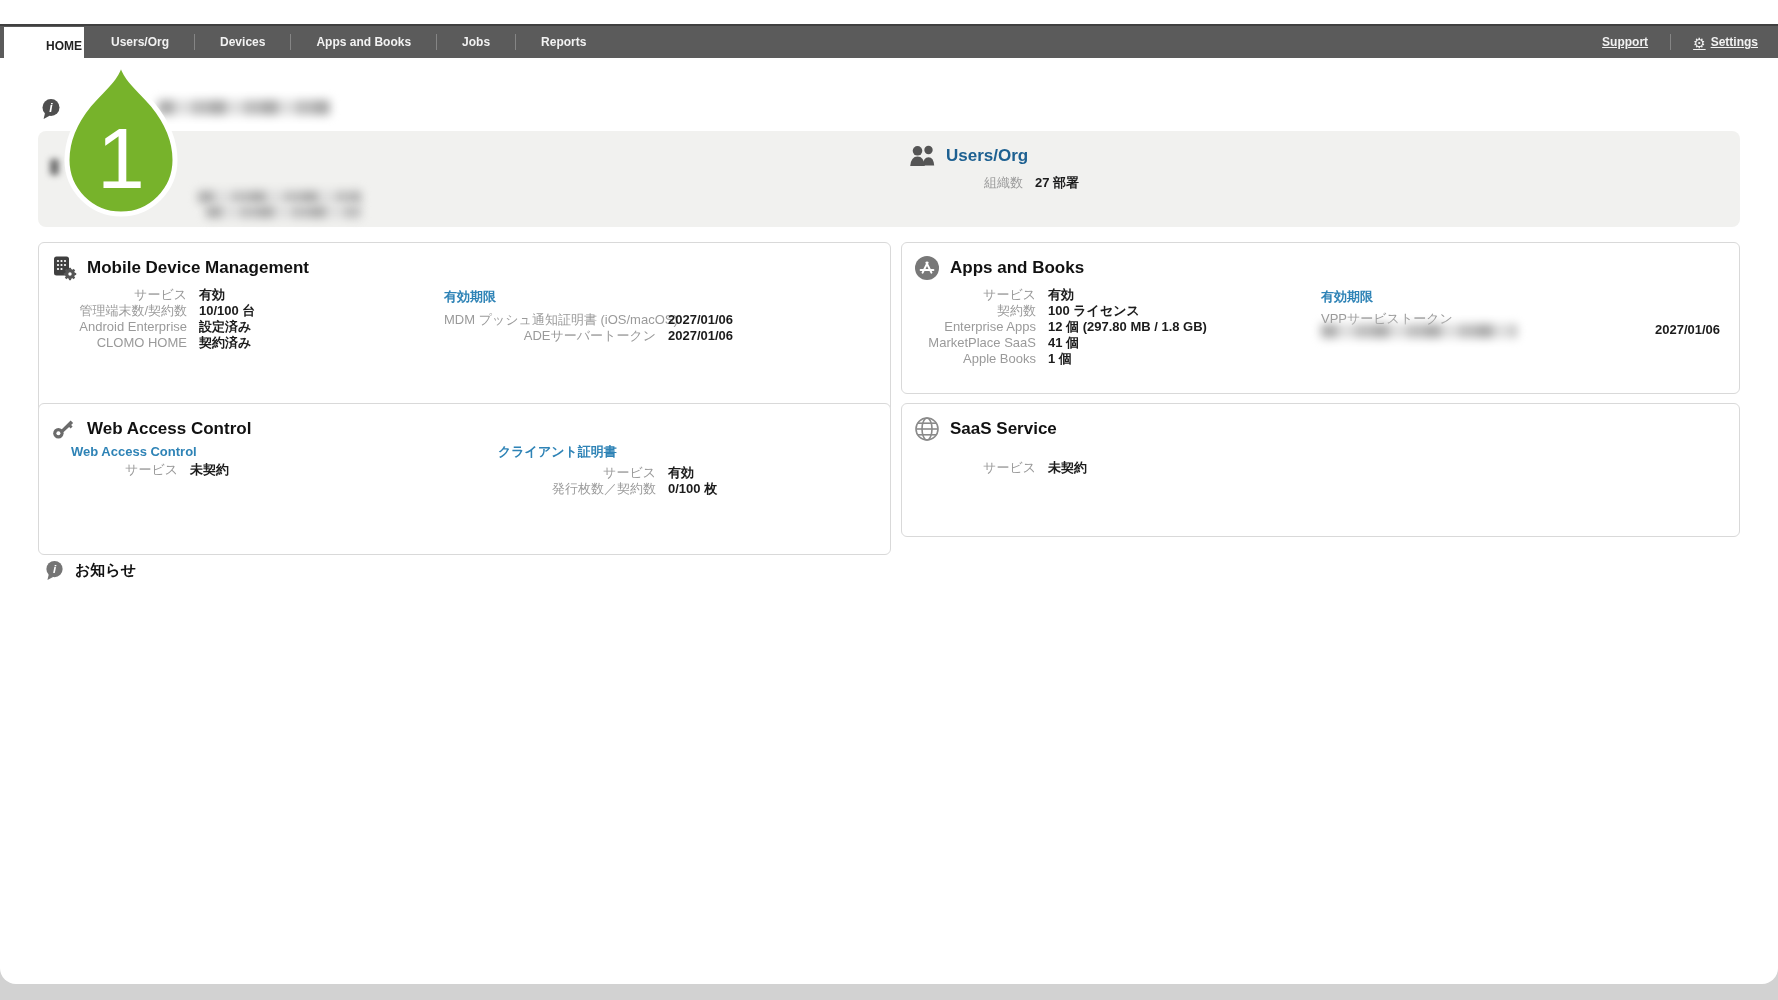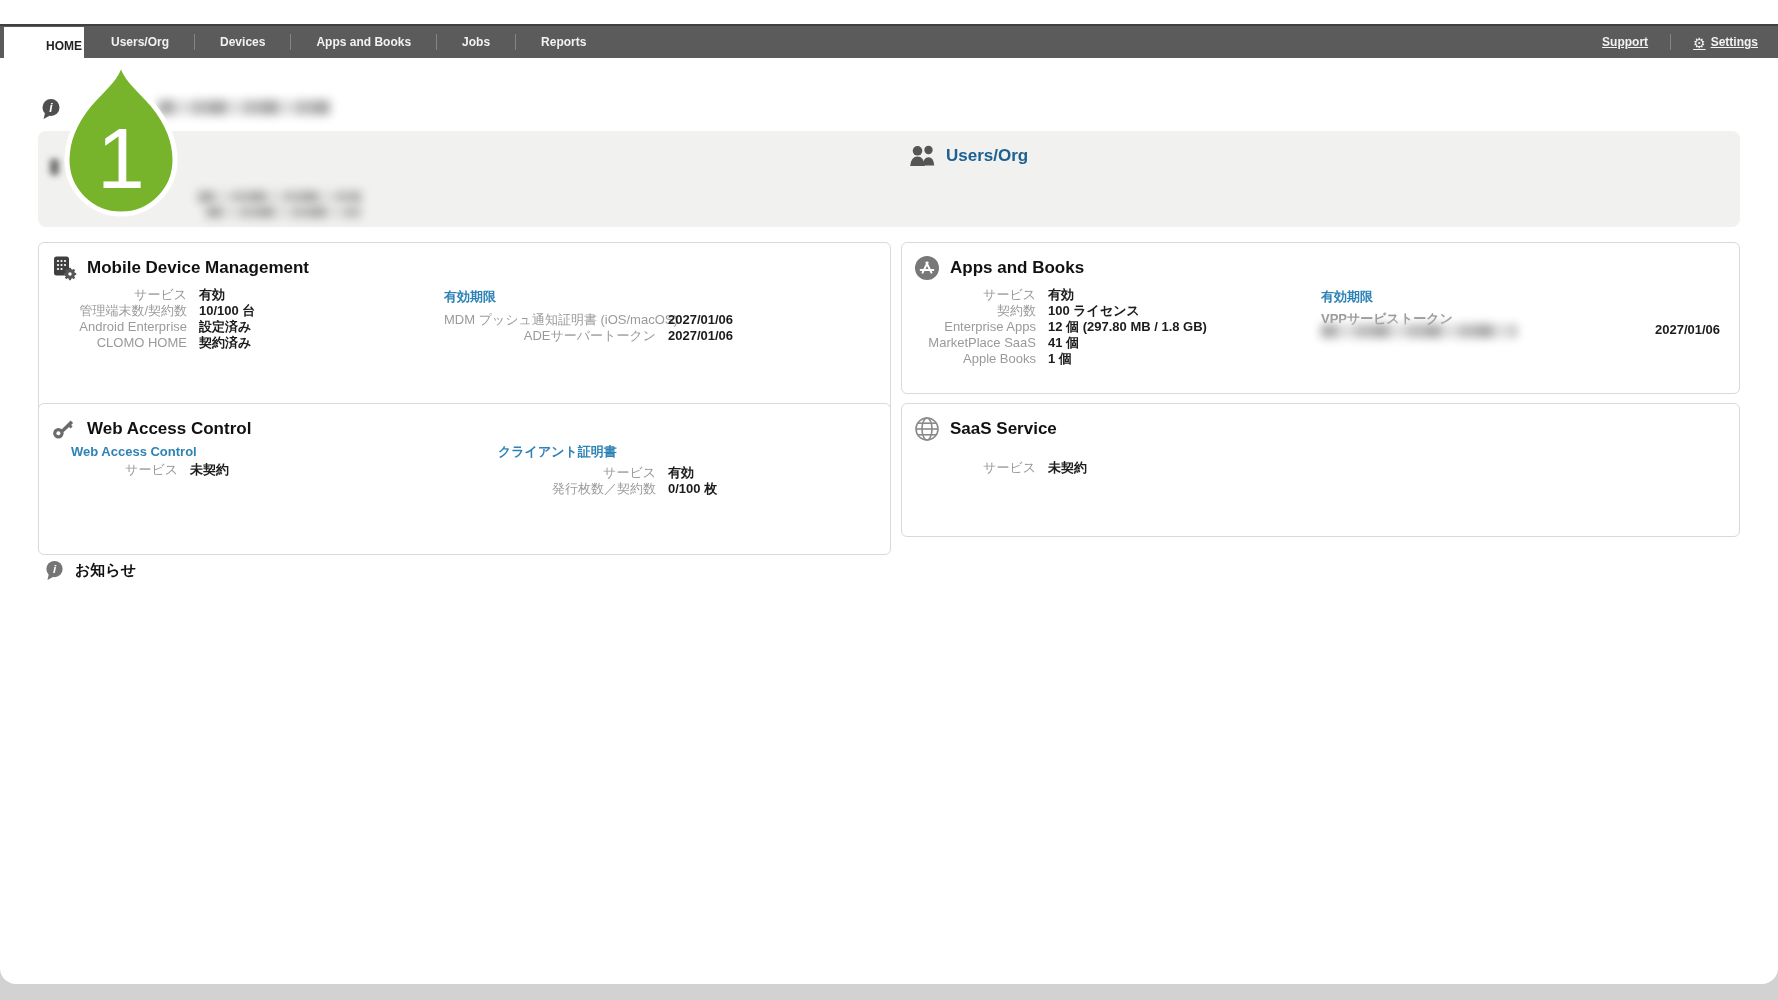--- a/index.html
+++ b/index.html
@@ -119,20 +119,24 @@
           <g fill="#555">
             <circle cx="20.5" cy="5" r="4.2"></circle>
             <path d="M14.8 20.6 q0.6-8.4 5.7-8.4 q5.1 0 5.7 8.4 Z"></path>
             <circle cx="9.5" cy="5.8" r="4.8"></circle>
             <path d="M2.2 21 q0.8-9.6 7.3-9.6 q6.5 0 7.3 9.6 Z"></path>
           </g>
         </svg>
         <span class="uo-title">Users/Org</span>
       </div>
       <div class="uo-rows">
+        <div class="kv-row">
+          <span class="kv-label w115">組織数</span>
+          <span class="kv-value">27 部署</span>
+        </div>
       </div>
     </div>
   </div>
 
   <div class="card card-mdm">
     <div class="card-title-row">
       <svg class="icon" width="26" height="26" viewBox="0 0 26 26">
         <rect x="3" y="1.5" width="15" height="19" rx="2.5" fill="#3f3f3f"></rect>
         <g fill="#fff">
           <circle cx="7" cy="6" r="1.1"></circle>
@@ -220,21 +224,21 @@
         <span class="kv-label w122">MarketPlace SaaS</span>
         <span class="kv-value">41 個</span>
       </div>
       <div class="kv-row">
         <span class="kv-label w122">Apple Books</span>
         <span class="kv-value">1 個</span>
       </div>
     </div>
     <div class="col" style="left:419px; top:44px; width:410px;">
       <span class="link">有効期限</span>
-      <div style="margin-top:4px; font-size:13px; color:var(--label-gray);font-weight:bold;">VPPサービストークン</div>
+      <div style="margin-top:4px; font-size:13px; color:var(--label-gray);">VPPサービストークン</div>
       <div class="blur-bar" style="left:0; top:37px; width:196px; height:14px;"></div>
       <div style="position:absolute; left:334px; top:35px; font-size:13px; font-weight:bold;">2027/01/06</div>
     </div>
   </div>
 
   <div class="card card-wac">
     <div class="card-title-row">
       <svg class="icon" width="26" height="26" viewBox="0 0 26 26">
         <g fill="#6b6b6b">
           <path d="M9.3 14.8 L19.6 4.5 L22.1 7 L20.1 9 L21.6 10.5 L19.6 12.5 L18.1 11 L11.6 17.1 Z"></path>

